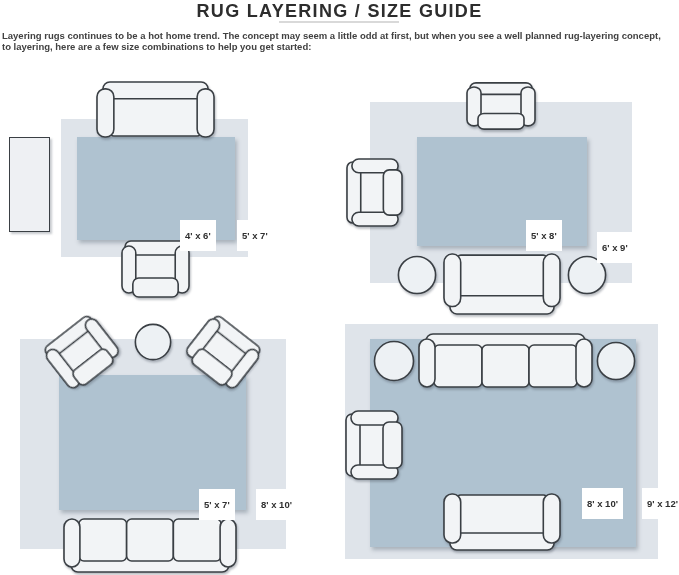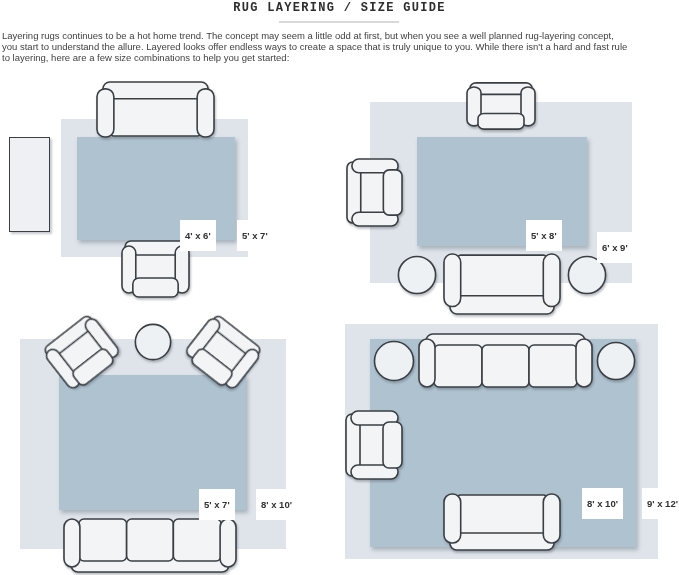--- a/index.html
+++ b/index.html
@@ -2,30 +2,31 @@
 <html style="--outer-rug: #dfe4ea; --inner-rug: #afc2d0; --furniture-fill: #f2f4f6; --furniture-outline: #3a3f44; --label-bg: #ffffff; --label-text: #2f2f2f;"><head>
 <meta charset="utf-8">
 <style>
   html,body { margin:0; padding:0; background:#ffffff; }
   .canvas {
     position:relative; width:679px; height:575px; background:#fff;
     font-family:"Liberation Sans", sans-serif; overflow:hidden;
   }
   .title {
     position:absolute; top:1px; left:0; width:100%; text-align:center;
-    font-size:12px; font-weight:bold; letter-spacing:1.3px; color:#2d2d2d;font-family:Liberation Mono, monospace;
+    font-size:18px; font-weight:bold; letter-spacing:1.3px; color:#2d2d2d;
   }
   .divider {
     position:absolute; top:21px; left:279px; width:120px; height:2px;
     background:#d9d9d9;
   }
   .intro {
     position:absolute; top:30px; left:2px; width:676px;
     font-size:9.5px; line-height:11px; color:#414141; white-space:nowrap;
     overflow:hidden;
+    font-weight:bold;
   }
   .rug { position:absolute; }
   .rug.outer { background: var(--outer-rug, #dfe4ea); }
   .rug.inner { background: var(--inner-rug, #afc2d0); box-shadow: 2px 3px 4px rgba(88,102,118,.40); }
   .furn { position:absolute; filter: drop-shadow(1.5px 2px 1px rgba(70,80,92,.38)); }
   .console {
     position:absolute; background:#eef0f3; border:1.5px solid #3a3f44;
     box-sizing:border-box; box-shadow:2px 2px 2px rgba(70,80,92,.30);
   }
   .size-label {
@@ -89,21 +90,20 @@
     </g>
   </defs>
 </svg>
 
 <div class="canvas">
 
   <div class="title">RUG LAYERING / SIZE GUIDE</div>
   <div class="divider"></div>
   <div class="intro">
     <div>Layering rugs continues to be a hot home trend. The concept may seem a little odd at first, but when you see a well planned rug-layering concept,</div>
-    <div>you start to understand the allure. Layered looks offer endless ways to create a space that is truly unique to you. While there isn't a hard and fast rule</div>
     <div>to layering, here are a few size combinations to help you get started:</div>
   </div>
 
   <div class="rug outer" style="left:61px;top:119px;width:187px;height:138px"></div>
   <div class="rug inner" style="left:77px;top:137px;width:158px;height:103px"></div>
   <svg class="furn" style="left:96px;top:81px" width="119" height="57" viewBox="0 0 120 58" preserveAspectRatio="none">
       <use href="#sym-sofa-down"></use>
     </svg>
   <svg class="furn" style="left:121px;top:240px" width="69" height="58" viewBox="0 0 70 58" preserveAspectRatio="none">
       <use href="#sym-armchair-down"></use>

